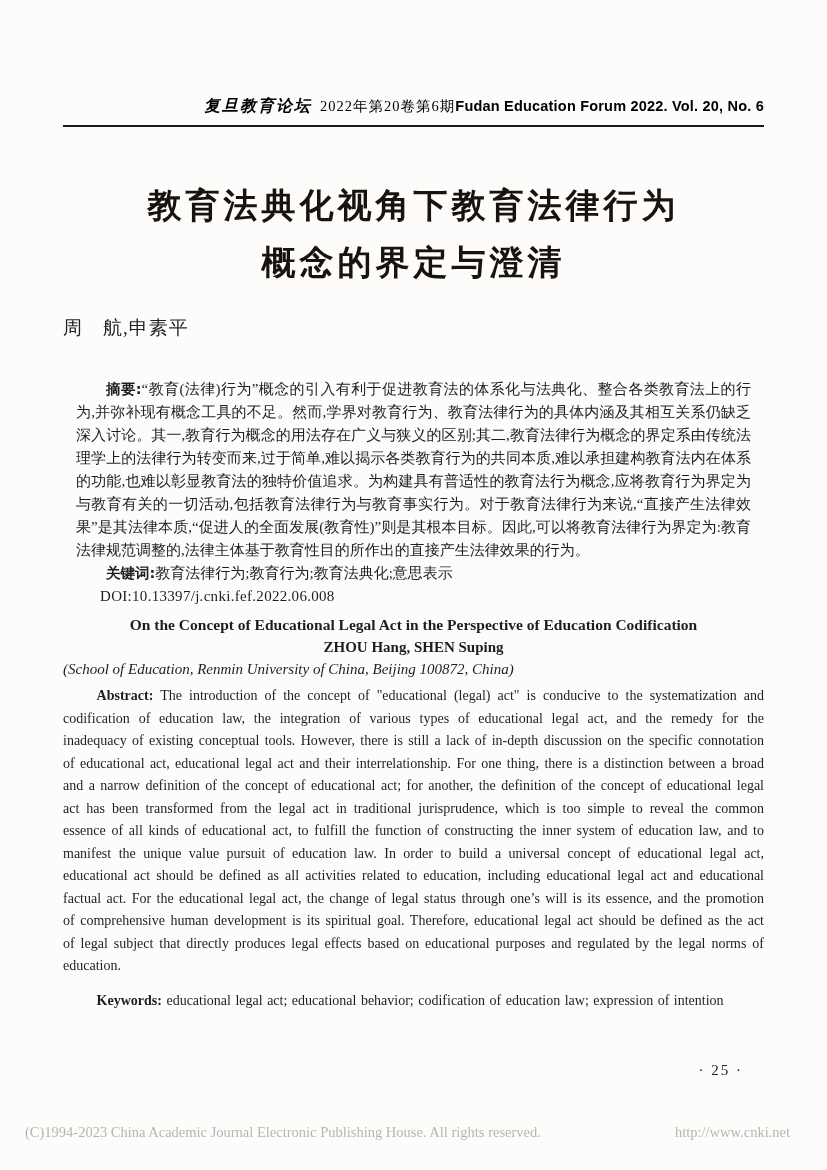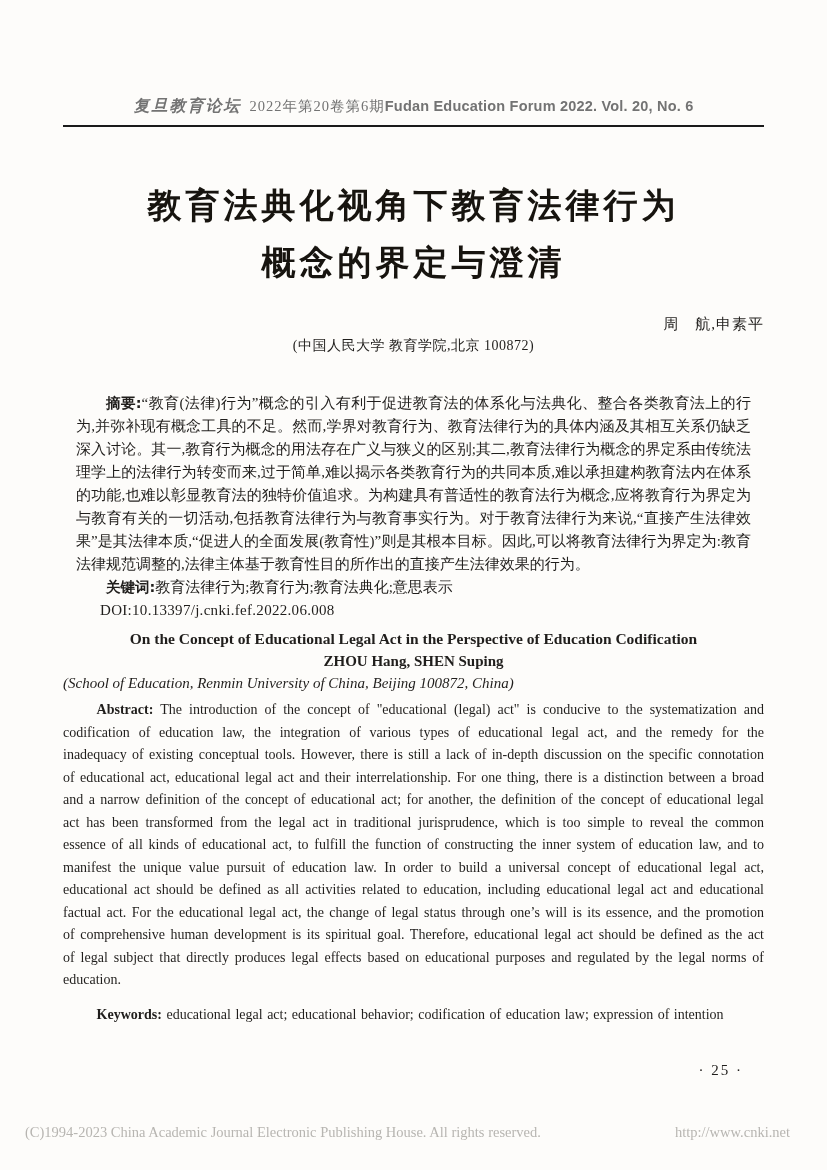--- a/index.html
+++ b/index.html
@@ -10,22 +10,22 @@
     margin:0 auto;
     background:#fdfcfa;
     color:#201e1c;
     font-family:"Liberation Serif", serif;
     overflow:hidden;
   }
   .content { margin:0 63px; }
 
   .header {
     margin-top:96px;
-    display:flex; justify-content:center; align-items:baseline;
-    color:#737373;
+    display:flex; justify-content:flex-end; align-items:baseline;
+    color:#000000;
   }
   .journal-zh {
     font-family:"DejaVu Serif", serif;
     font-weight:bold; font-style:italic;
     font-size:16px; letter-spacing:2px;
   }
   .issue-zh { font-size:14.5px; margin-left:8px; letter-spacing:1px; }
   .header-right {
     font-family:"Liberation Sans", sans-serif;
     font-weight:bold; font-size:14.5px; letter-spacing:0.2px;
@@ -35,22 +35,22 @@
   .title {
     margin-top:50px;
     text-align:center;
     font-family:"DejaVu Serif", serif;
     font-size:34px; font-weight:bold;
     letter-spacing:4px;
     line-height:57px;
     color:#17140f;
   }
   .authors {
-    margin-top:24px; text-align:right;
-    font-size:15px; letter-spacing:1px;
+    margin-top:24px; text-align:left;
+    font-size:19px; letter-spacing:1px;
   }
   .affil {
     margin-top:3px; text-align:center;
     font-size:14px; letter-spacing:0.5px;
   }
 
   .body-zh { margin:0 13px; }
   .abstract-zh {
     margin-top:37px;
     font-size:15px; line-height:23px;
@@ -101,21 +101,20 @@
     </div>
 
     <div class="rule"></div>
 
     <h1 class="title">
       <span>教育法典化视角下教育法律行为</span><br>
       <span>概念的界定与澄清</span>
     </h1>
 
     <div class="authors">周　航,申素平</div>
-    <div class="affil">(中国人民大学 教育学院,北京 100872)</div>
 
     <div class="body-zh">
       <p class="abstract-zh"><span class="label-zh">摘要:</span><span>“教育(法律)行为”概念的引入有利于促进教育法的体系化与法典化、整合各类教育法上的行为,并弥补现有概念工具的不足。然而,学界对教育行为、教育法律行为的具体内涵及其相互关系仍缺乏深入讨论。其一,教育行为概念的用法存在广义与狭义的区别;其二,教育法律行为概念的界定系由传统法理学上的法律行为转变而来,过于简单,难以揭示各类教育行为的共同本质,难以承担建构教育法内在体系的功能,也难以彰显教育法的独特价值追求。为构建具有普适性的教育法行为概念,应将教育行为界定为与教育有关的一切活动,包括教育法律行为与教育事实行为。对于教育法律行为来说,“直接产生法律效果”是其法律本质,“促进人的全面发展(教育性)”则是其根本目标。因此,可以将教育法律行为界定为:教育法律规范调整的,法律主体基于教育性目的所作出的直接产生法律效果的行为。</span></p>
       <p class="keywords-zh"><span class="label-zh">关键词:</span><span>教育法律行为;教育行为;教育法典化;意思表示</span></p>
       <p class="doi">DOI:10.13397/j.cnki.fef.2022.06.008</p>
     </div>
 
     <div class="en-title">On the Concept of Educational Legal Act in the Perspective of Education Codification</div>
     <div class="en-authors">ZHOU Hang, SHEN Suping</div>
     <div class="en-affil">(School of Education, Renmin University of China, Beijing 100872, China)</div>

